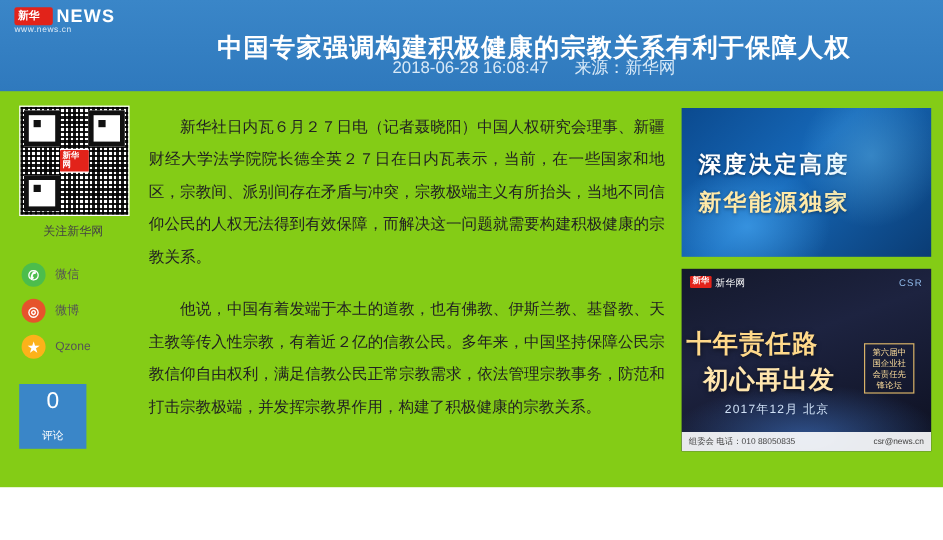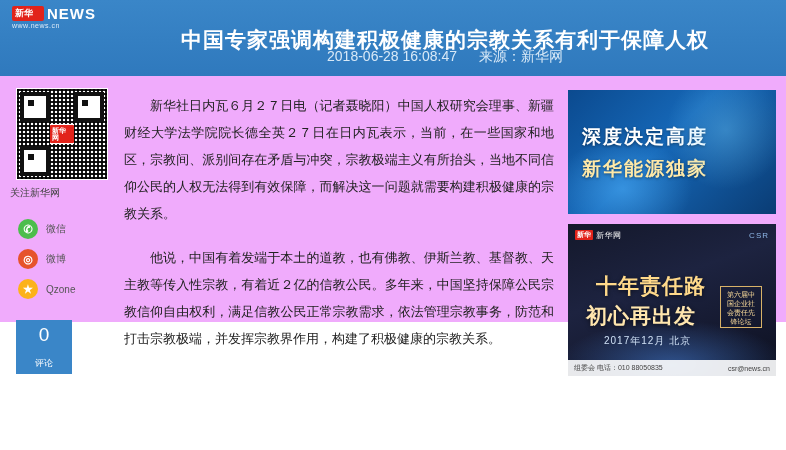--- a/index.html
+++ b/index.html
@@ -9,22 +9,22 @@
   body {
     width: 786px;
     height: 450px;
     background: #ffffff;
     font-family: "Liberation Sans", sans-serif;
     overflow: hidden;
   }
   .page {
     position: relative;
     width: 786px;
-    height: 322px;
-    background: #f0abfc;
+    height: 406px;
+    background: #84cc16;
   }
 
   
   .header {
     position: absolute;
     left: 0; top: 0;
     width: 786px;
     height: 76px;
     background: #2f7fc4;
     background: linear-gradient(180deg, #3a86c8 0%, #2f79bd 100%);
@@ -155,20 +155,21 @@
     color: #ffffff;
     font-size: 7px;
     font-weight: bold;
     padding: 2px 2px;
     line-height: 7px;
     border-radius: 1px;
   }
   .qr-label {
     margin-top: 6px;
     width: 102px;
+    text-align: center;
     font-size: 10px;
     color: #444444;
   }
   .share-list {
     margin-top: 14px;
     padding-left: 8px;
   }
   .share-item {
     display: flex;
     align-items: center;
@@ -327,21 +328,21 @@
     font-size: 8px;
     letter-spacing: 0.5px;
   }
   .ad2-right {
     color: #8fb8e8;
     font-size: 8px;
     letter-spacing: 1px;
   }
   .ad2-main1 {
     position: absolute;
-    left: 28px;
+    left: 4px;
     top: 48px;
     font-size: 21px;
     font-weight: bold;
     color: #ffd98a;
     letter-spacing: 1px;
     font-family: "Liberation Serif", serif;
     text-shadow: 0 1px 4px rgba(0,0,0,0.6);
   }
   .ad2-main2 {
     position: absolute;

